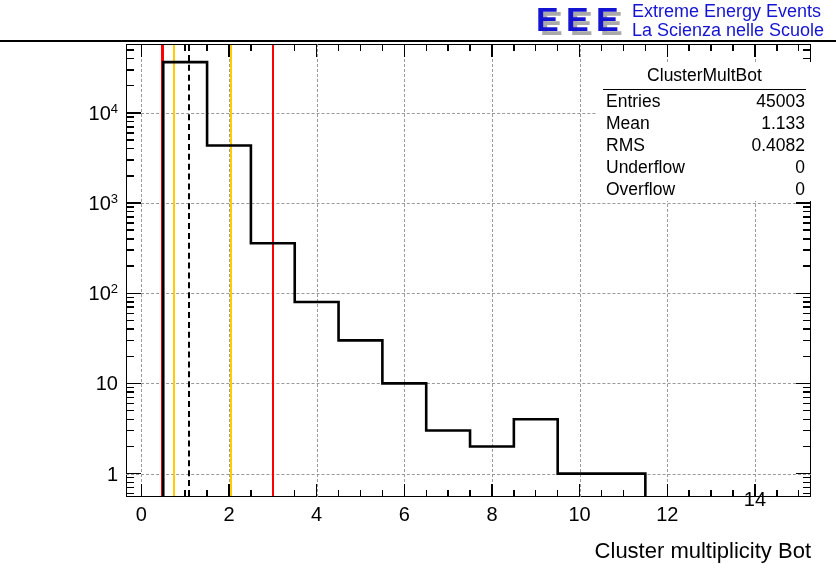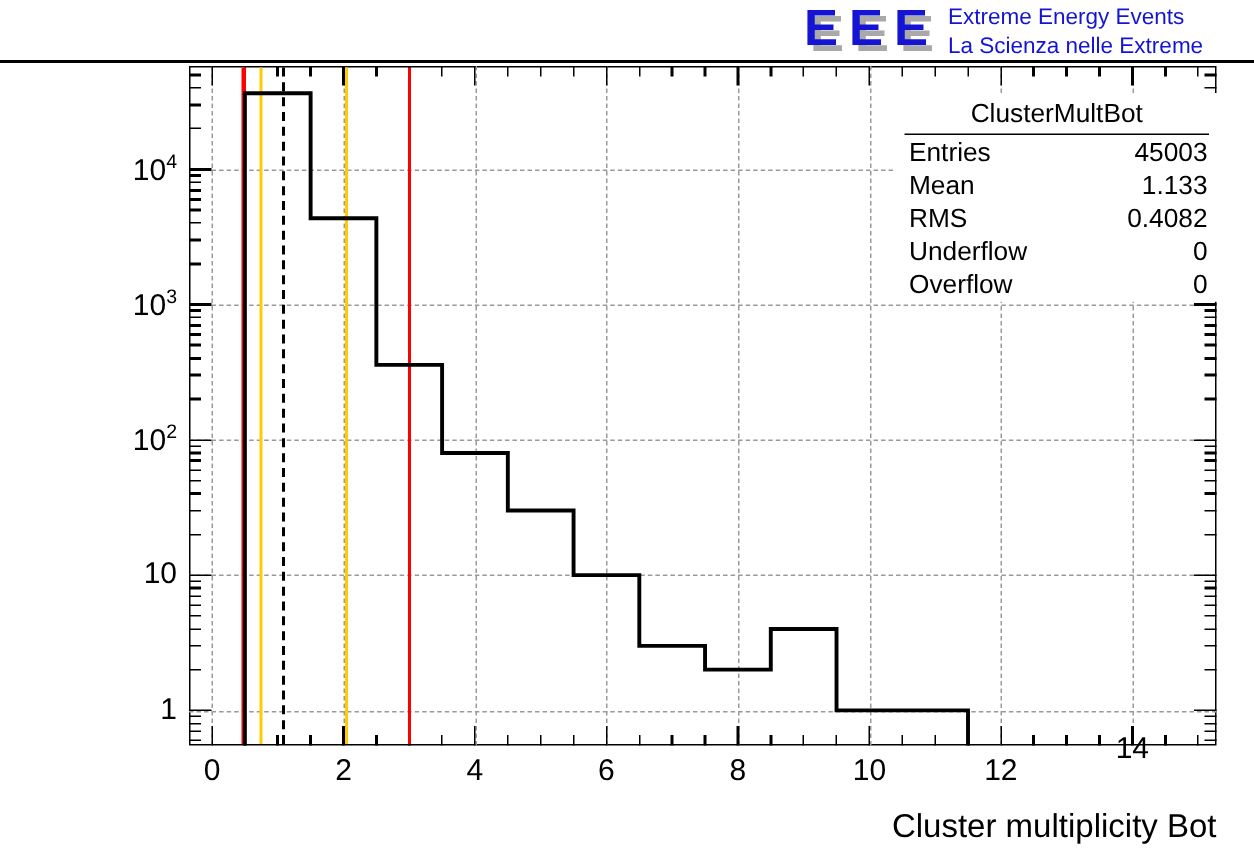--- a/index.html
+++ b/index.html
@@ -17,21 +17,21 @@
   .eee-mark{position:absolute;left:0px;top:2px;width:92px;height:34px;}
   .eee-letter{
     position:absolute;top:0;width:26px;height:32px;
     color:#1414d2;font-weight:bold;font-size:34px;line-height:30px;
     font-family:"Liberation Sans",sans-serif;
   }
   .eee-letter.shadow{color:#a9a9a9;z-index:1;}
   .eee-letter.fg{z-index:2;}
   .eee-text{position:absolute;left:96px;top:0px;}
   .eee-text div{
-    color:#1414d2;font-size:15px;line-height:19px;white-space:nowrap;
+    color:#1414d2;font-size:18px;line-height:19px;white-space:nowrap;
     font-family:"Liberation Sans",sans-serif;
   }
   .logo-underline{position:absolute;left:0;top:40px;width:836px;height:2px;background:#000;}
 
   
   #frame{position:absolute;left:126px;top:44px;width:685px;height:453px;
          border:1.6px solid #000;box-sizing:border-box;background:transparent;}
 
   .grid-v,.grid-h{position:absolute;background:transparent;}
   .grid-v{width:0;border-left:1px dashed #9a9a9a;}
@@ -79,21 +79,21 @@
     <div class="eee-mark">
       <span class="eee-letter shadow" style="left:4px;top:4px;">E</span>
       <span class="eee-letter shadow" style="left:34px;top:4px;">E</span>
       <span class="eee-letter shadow" style="left:64px;top:4px;">E</span>
       <span class="eee-letter fg" style="left:0px;top:0px;">E</span>
       <span class="eee-letter fg" style="left:30px;top:0px;">E</span>
       <span class="eee-letter fg" style="left:60px;top:0px;">E</span>
     </div>
     <div class="eee-text">
       <div>Extreme Energy Events</div>
-      <div>La Scienza nelle Extreme</div>
+      <div>La Scienza nelle Scuole</div>
     </div>
   </div>
   <div class="logo-underline"></div>
 
   <div id="frame"></div>
 
   <div id="grid-layer">
       <div class="grid-v" style="left: 141.339px; top: 44px; height: 453px;"></div>
       <div class="grid-v" style="left: 228.991px; top: 44px; height: 453px;"></div>
       <div class="grid-v" style="left: 316.643px; top: 44px; height: 453px;"></div>

